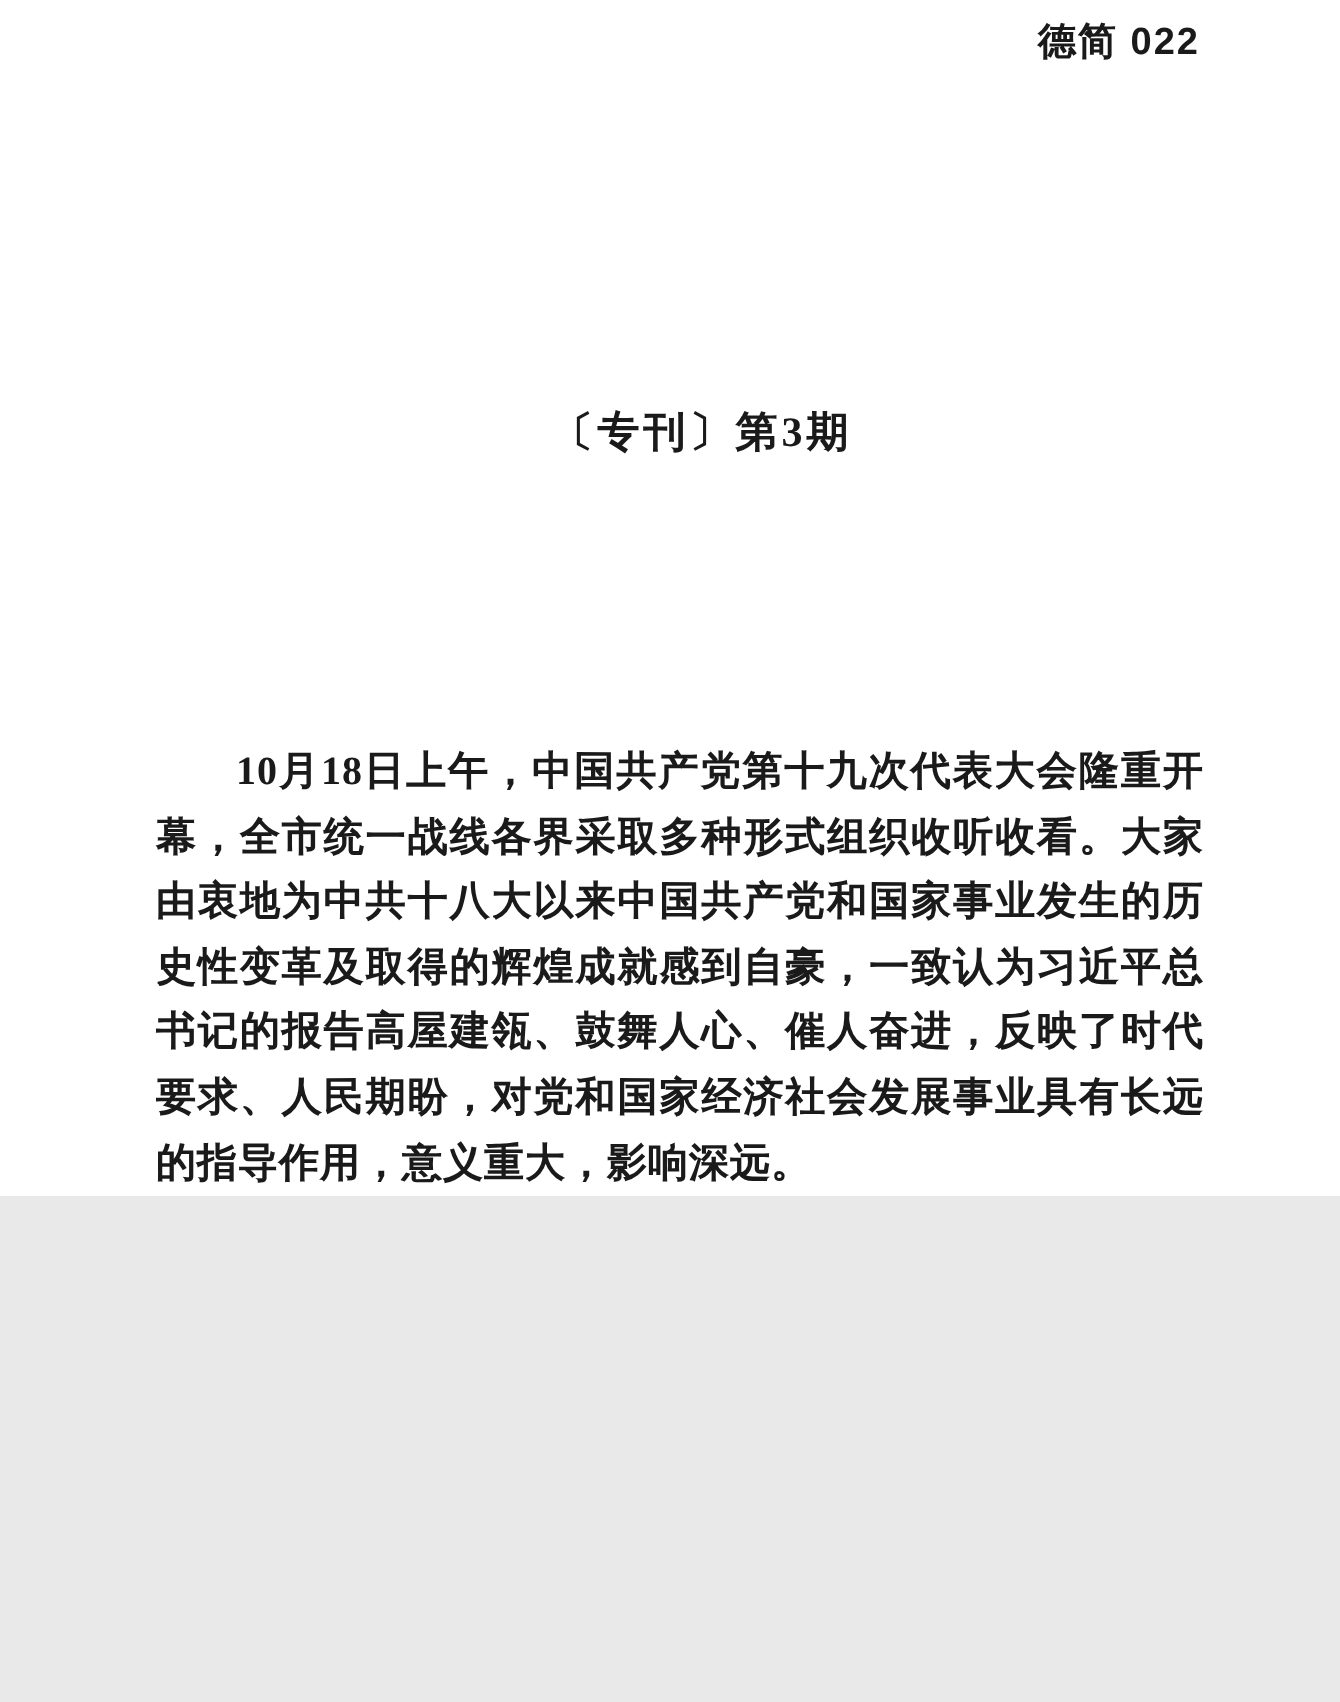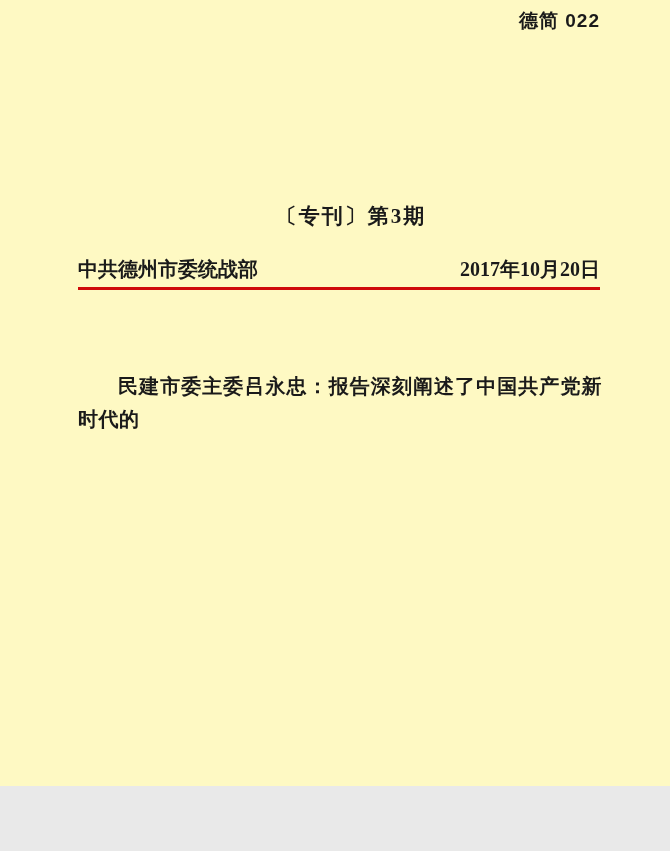--- a/index.html
+++ b/index.html
@@ -1,22 +1,22 @@
 <!DOCTYPE html>
 <html><head>
 <meta charset="utf-8">
 <style>
   * { margin: 0; padding: 0; box-sizing: border-box; }
   html, body { background: #e9e9e9; }
   .page {
     position: relative;
     width: 670px;
-    height: 786px;
+    height: 598px;
     margin: 0 auto;
-    background: #fef9c3;
+    background: #ffffff;
     overflow: hidden;
     font-family: "Liberation Serif", "DejaVu Serif", serif;
     color: #1a1a1a;
   }
   .doc-number {
     position: absolute;
     top: 8px;
     right: 70px;
     font-size: 19px;
     font-weight: 700;
@@ -99,25 +99,22 @@
 </head>
 <body>
 
 <div class="page">
 
   <div class="doc-number">德简 022</div>
 
 
   <div class="issue-line">〔专刊〕第3期</div>
 
-  <div class="header-row">
-    <span>中共德州市委统战部</span>
-    <span>2017年10月20日</span>
-  </div>
 
 
   <div class="body-text">
+    <p>10月18日上午，中国共产党第十九次代表大会隆重开幕，全市统一战线各界采取多种形式组织收听收看。大家由衷地为中共十八大以来中国共产党和国家事业发生的历史性变革及取得的辉煌成就感到自豪，一致认为习近平总书记的报告高屋建瓴、鼓舞人心、催人奋进，反映了时代要求、人民期盼，对党和国家经济社会发展事业具有长远的指导作用，意义重大，影响深远。</p>
     <p>民建市委主委吕永忠：报告深刻阐述了中国共产党新时代的</p>
   </div>
 
   <div class="page-number">–1–</div>
 
 </div>
 
 </body></html>

